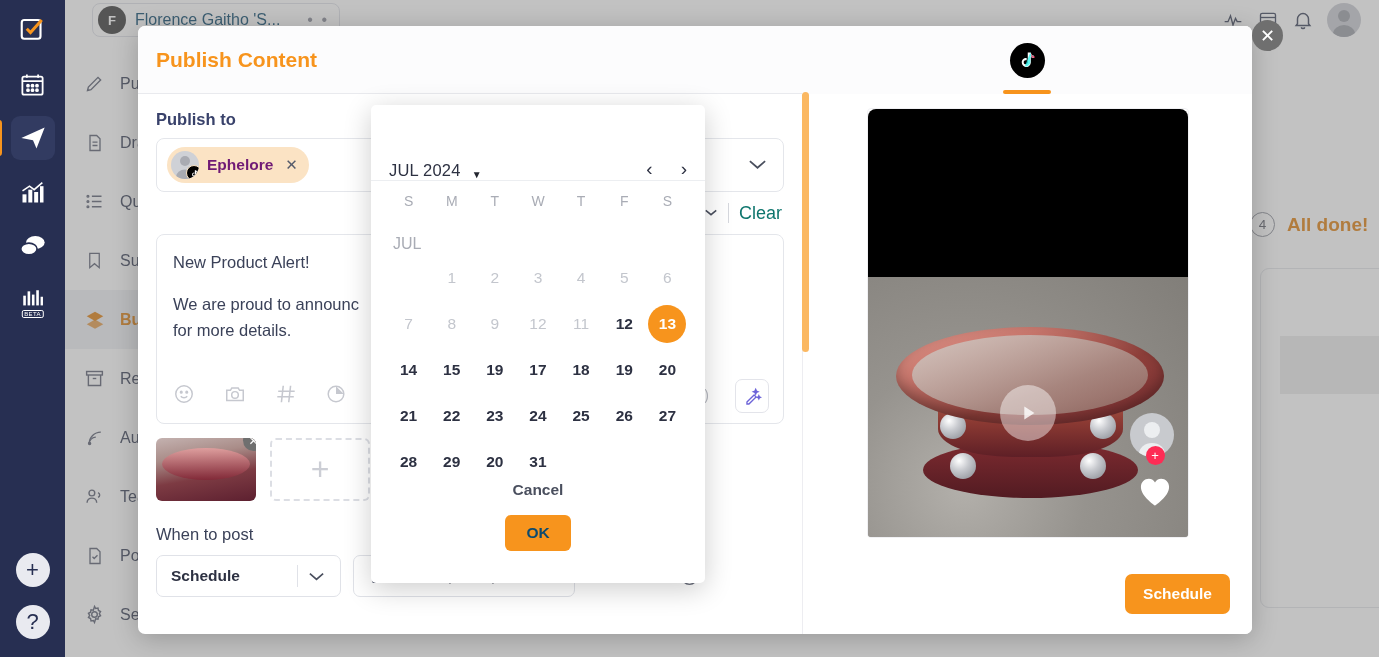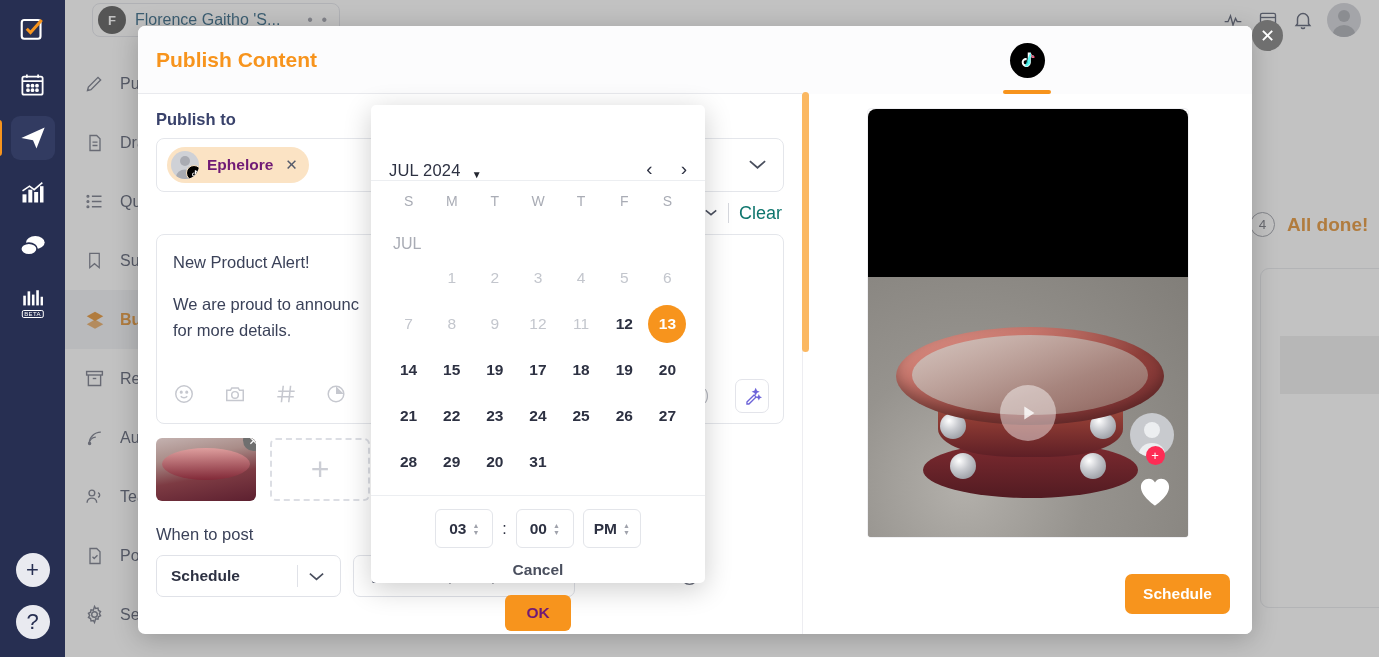--- a/index.html
+++ b/index.html
@@ -194,21 +194,21 @@
                   display:flex; align-items:center; justify-content:center; font-style:normal; font-weight:600;}
   .dp-day.empty { visibility:hidden; }
   .dp-timerow { border-top:1px solid #eceef1; margin-top:14px; height:66px; display:flex; align-items:center;
                 justify-content:center; gap:9px; }
   .tm-box { width:58px; height:39px; border:1px solid #e3e5ea; border-radius:6px; display:flex; align-items:center;
             justify-content:center; gap:6px; font-size:15.5px; color:#2d3142; font-weight:600;}
   .tm-spin { display:flex; flex-direction:column; color:#9fa2ab; font-size:7px; line-height:7px;}
   .tm-colon { font-size:16px; color:#2d3142; }
   .dp-foot { display:flex; align-items:center; justify-content:flex-end; gap:16px; padding:0 20px;flex-direction:column; }
   .dp-cancel { font-size:15.5px; color:#4a4f5e; font-weight:600; }
-  .dp-ok { width:66px; height:36px; background:#f7941d; border-radius:6px; color:#701a75; font-size:15.5px;
+  .dp-ok { width:66px; height:36px; background:#f7941d; border-radius:6px; color:#0c4a6e; font-size:15.5px;
            font-weight:700; display:flex; align-items:center; justify-content:center;}
   .sc-bar { position:absolute; left:802px; top:92px; width:7px; height:260px; background:#fbb862; border-radius:4px; z-index:61;}
 </style>
 </head>
 <body>
 
 <div id="root">
 
   <div class="bg-app">
 
@@ -653,43 +653,19 @@
         <div class="dp-day">23</div>
         <div class="dp-day">24</div>
         <div class="dp-day">25</div>
         <div class="dp-day">26</div>
         <div class="dp-day">27</div>
         <div class="dp-day">28</div>
         <div class="dp-day">29</div>
         <div class="dp-day">20</div>
         <div class="dp-day">31</div>
       </div>
-    <div class="dp-timerow">
-      <div class="tm-box">
-        <span>03</span>
-        <span class="tm-spin">
-            <span>▲</span>
-            <span>▼</span>
-          </span>
-      </div>
-      <span class="tm-colon">:</span>
-      <div class="tm-box">
-        <span>00</span>
-        <span class="tm-spin">
-            <span>▲</span>
-            <span>▼</span>
-          </span>
-      </div>
-      <div class="tm-box">
-        <span>PM</span>
-        <span class="tm-spin">
-            <span>▲</span>
-            <span>▼</span>
-          </span>
-      </div>
-    </div>
     <div class="dp-foot">
       <span class="dp-cancel">Cancel</span>
       <span class="dp-ok">OK</span>
     </div>
   </div>
 
 </div>
 
 </body></html>

